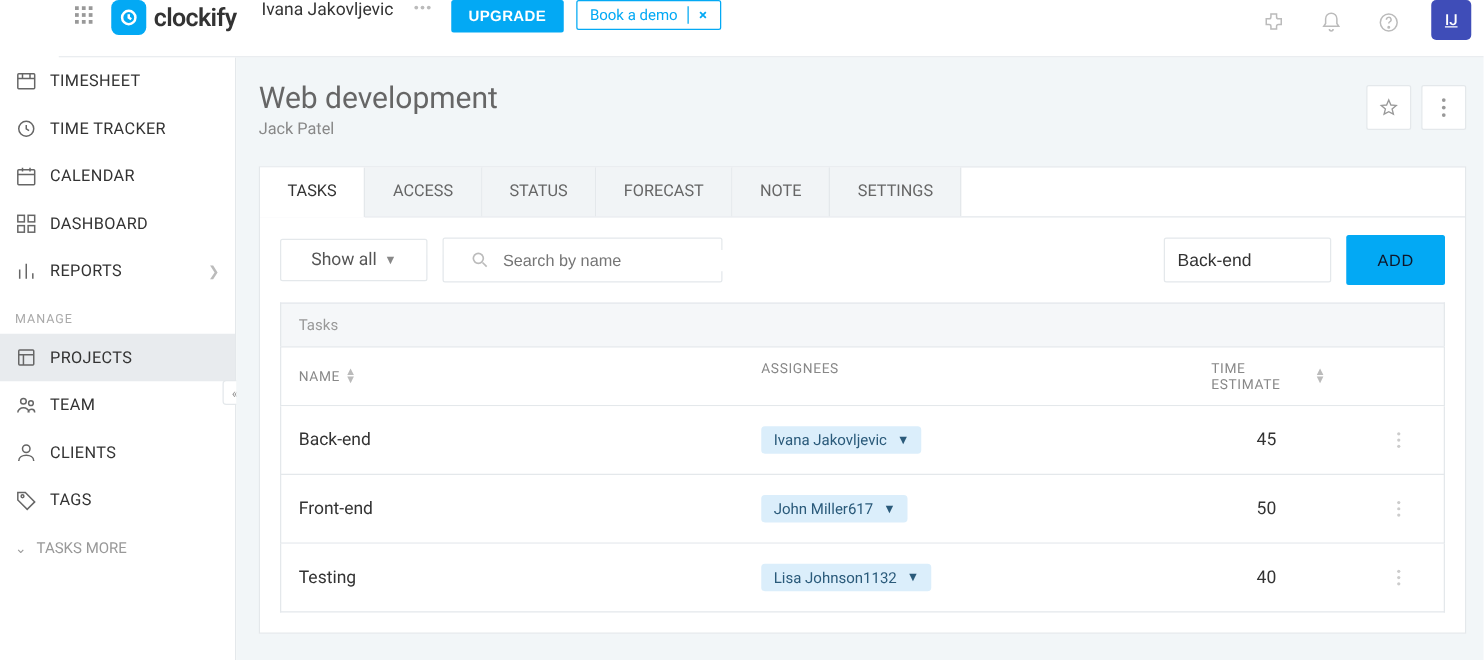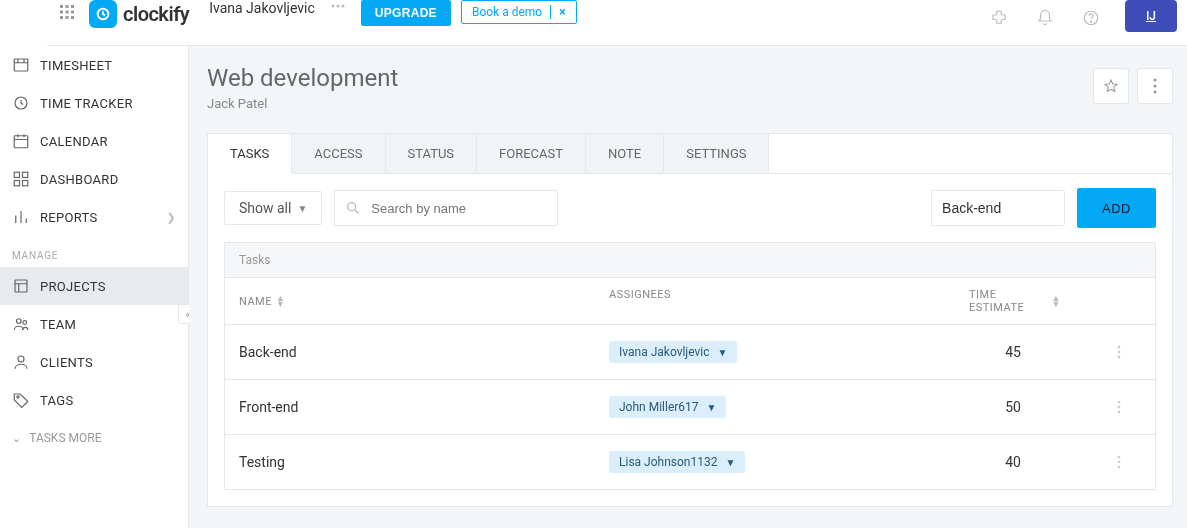--- a/index.html
+++ b/index.html
@@ -40,21 +40,21 @@
   .apps-icon { width: 24px; height: 24px; display:flex; align-items:center; justify-content:center; color:#999; }
   .logo { display:flex; align-items:center; gap:6px; font-weight:600; font-size:20px; color:#333; letter-spacing:-0.5px; }
   .logo .mark { width:28px; height:28px; background:#03a9f4; border-radius:6px; display:flex; align-items:center; justify-content:center; color:#fff; }
   .user-name { margin-left:10px; color:#333; font-size:14px; }
   .more-dots { color:#bbb; padding:4px 6px; }
   .btn-upgrade { background:var(--blue); color:#fff; border:none; padding:6px 14px; font-size:12px; font-weight:600; border-radius:2px; letter-spacing:0.3px; }
   .btn-demo { border:1px solid var(--blue); color:var(--blue); background:#fff; padding:4px 10px; font-size:12px; border-radius:2px; display:flex; align-items:center; gap:8px; }
   .btn-demo .x { border-left:1px solid var(--blue); padding-left:8px; font-weight:bold; }
   .spacer { flex:1; }
   .top-icon { width:36px; height:36px; display:flex; align-items:center; justify-content:center; color:#bbb; }
-  .avatar { width:52px; height:32px; background:var(--avatar); color:#fff; border-radius:4px; display:flex; align-items:center; justify-content:center; font-size:12px; font-weight:500; margin-left:6px;text-decoration:underline; }
+  .avatar { width:32px; height:32px; background:var(--avatar); color:#fff; border-radius:4px; display:flex; align-items:center; justify-content:center; font-size:12px; font-weight:500; margin-left:6px;text-decoration:underline; }
 
   
   .shell { display:flex; height: calc(528px - 46px); }
   .sidebar { width:189px; border-right:1px solid var(--border); background:#fff; position:relative; }
   .collapse-handle { position:absolute; right:-10px; top:258px; width:20px; height:20px; background:#fff; border:1px solid var(--border); border-radius:3px; display:flex; align-items:center; justify-content:center; color:#999; font-size:11px; }
   .nav-item { display:flex; align-items:center; gap:10px; padding:10px 12px; font-size:13px; color:#333; letter-spacing:0.3px; }
   .nav-item.active { background:var(--sidebar-active); }
   .nav-item .ico { width:18px; height:18px; color:#666; display:flex; align-items:center; justify-content:center; }
   .nav-header { font-size:10px; letter-spacing:0.8px; color:#aaa; padding:14px 12px 6px; }
   .nav-item .chev { margin-left:auto; color:#bbb; font-size:11px; }
@@ -66,23 +66,23 @@
   .page-title { font-size:24px; font-weight:400; color:#666; margin:0; }
   .page-sub { font-size:13px; color:#888; margin-top:4px; }
   .head-actions { margin-left:auto; display:flex; gap:8px; margin-top:4px; }
   .sq-btn { width:36px; height:36px; border:1px solid var(--border); background:#fff; display:flex; align-items:center; justify-content:center; color:#999; border-radius:2px; }
 
   .panel { background:#fff; border:1px solid var(--border); margin-top:22px; }
   .tabs { display:flex; border-bottom:1px solid var(--border); }
   .tab { padding:12px 22px; font-size:13px; color:#666; background:#f1f4f6; border-right:1px solid var(--border); }
   .tab.active { background:#fff; color:#333; border-bottom:1px solid #fff; margin-bottom:-1px; }
   .toolbar { display:flex; align-items:center; gap:12px; padding:14px 16px; }
-  .filter-btn { border:1px solid var(--border); padding:8px 14px; display:flex; align-items:center; gap:6px; color:#555; border-radius:2px; background:#fff; }
+  .filter-btn { border:1px solid var(--border); padding:8px 24px; display:flex; align-items:center; gap:6px; color:#555; border-radius:2px; background:#fff; }
   .caret { font-size:10px; color:#888; }
-  .search { border:1px solid var(--border); border-radius:2px; display:flex; align-items:center; padding:0 10px; height:36px; width:224px; color:#999; gap:8px; }
+  .search { border:1px solid var(--border); border-radius:2px; display:flex; align-items:center; padding:0 21px; height:36px; width:224px; color:#999; gap:8px; }
   .search input { border:none; outline:none; font-size:13px; flex:1; color:#333; }
   .toolbar .spacer { flex:1; }
   .new-task-input { border:1px solid var(--border); height:36px; padding:0 10px; width:134px; font-size:14px; color:#333; outline:none; border-radius:2px; }
   .add-btn { background:var(--blue); color:#0f172a; border:none; height:40px; padding:0 25px; font-size:13px; font-weight:500; letter-spacing:0.5px; border-radius:2px; }
 
   .grid-wrap { padding:0 16px 16px; }
   .grid-title { background:#f5f7f9; border:1px solid var(--border); border-bottom:none; padding:10px 14px; font-size:12px; color:#999; }
   .grid-head { display:flex; border:1px solid var(--border); background:#fff; padding:10px 14px; font-size:11px; letter-spacing:0.5px; color:#888; }
   .col-name { flex: 0 0 370px; display:flex; align-items:center; gap:4px; }
   .col-assign { flex: 0 0 360px; }

